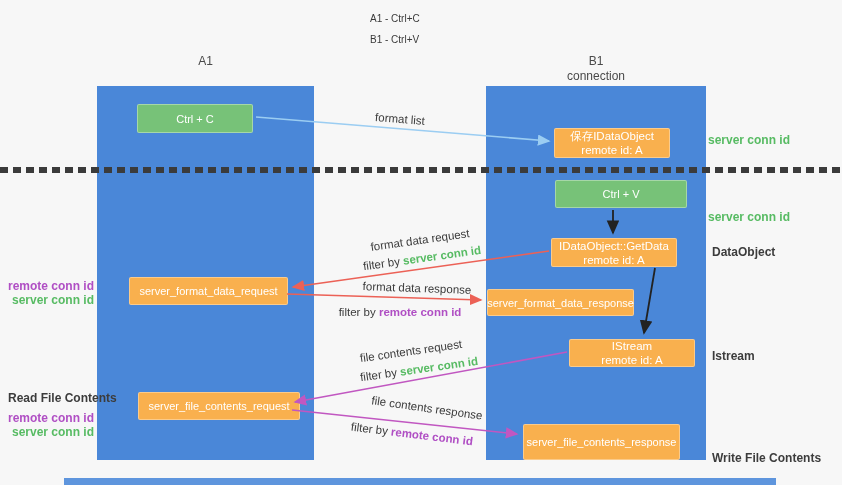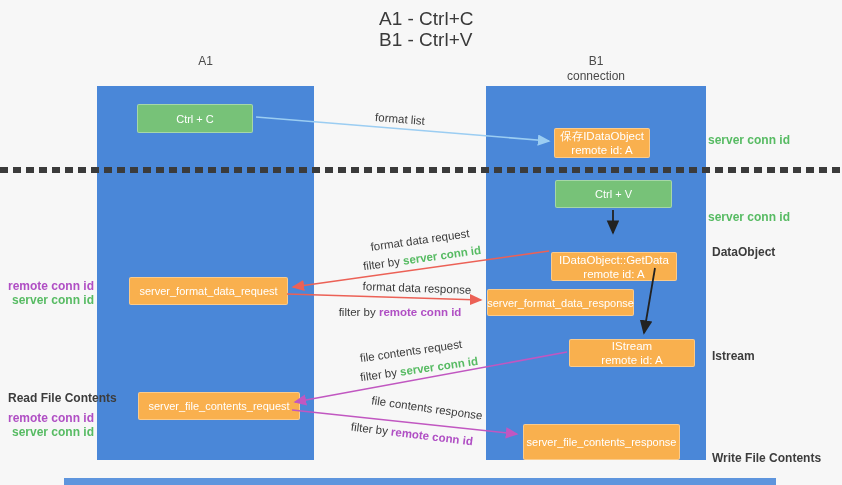--- a/index.html
+++ b/index.html
@@ -1,20 +1,20 @@
 <!DOCTYPE html>
 <html><head>
 <meta charset="utf-8">
 <style>
   * { margin:0; padding:0; box-sizing:border-box; }
   html,body { width:842px; height:485px; overflow:hidden; }
   body { font-family:"Liberation Sans", sans-serif; background:#f7f7f7; position:relative; }
   .canvas { position:absolute; left:0; top:0; width:842px; height:485px; }
 
-  .title { position:absolute; left:370px; top:8px; font-size:19px; color:#3a3a3a; line-height:21px;margin-left:9px; }
+  .title { position:absolute; left:370px; top:8px; font-size:10px; color:#3a3a3a; line-height:21px; }
 
   .lane { position:absolute; top:86px; height:374px; background:#4a87d8; }
   .lane-a { left:97px; width:217px; }
   .lane-b { left:486px; width:220px; }
 
   .lane-header { position:absolute; top:54px; text-align:center; font-size:12px; color:#4a4a4a; line-height:15px; }
   .lane-header.a { left:97px; width:217px; }
   .lane-header.b { left:486px; width:220px; }
 
   .dotted-line { position:absolute; left:0; top:167px; width:842px; height:6px;
@@ -62,30 +62,30 @@
 
   <div class="lane lane-a"></div>
   <div class="lane lane-b"></div>
 
   <div class="dotted-line"></div>
 
   <div class="box green-box" style="left:137px;top:104px;width:116px;height:29px;">
     <span>Ctrl + C</span>
   </div>
 
-  <div class="box orange-box two-line" style="left:554px;top:128px;width:96px;height:30px;">
+  <div class="box orange-box two-line" style="left:554px;top:128px;width:116px;height:30px;">
     <span>保存IDataObject</span>
     <span>remote id: A</span>
   </div>
 
-  <div class="box green-box" style="left:555px;top:180px;width:117px;height:28px;">
+  <div class="box green-box" style="left:555px;top:180px;width:132px;height:28px;">
     <span>Ctrl + V</span>
   </div>
 
-  <div class="box orange-box two-line" style="left:551px;top:252px;width:126px;height:29px;">
+  <div class="box orange-box two-line" style="left:551px;top:238px;width:126px;height:29px;">
     <span>IDataObject::GetData</span>
     <span>remote id: A</span>
   </div>
 
   <div class="box orange-box" style="left:129px;top:277px;width:159px;height:28px;">
     <span>server_format_data_request</span>
   </div>
 
   <div class="box orange-box" style="left:487px;top:289px;width:147px;height:27px;">
     <span>server_format_data_response</span>

